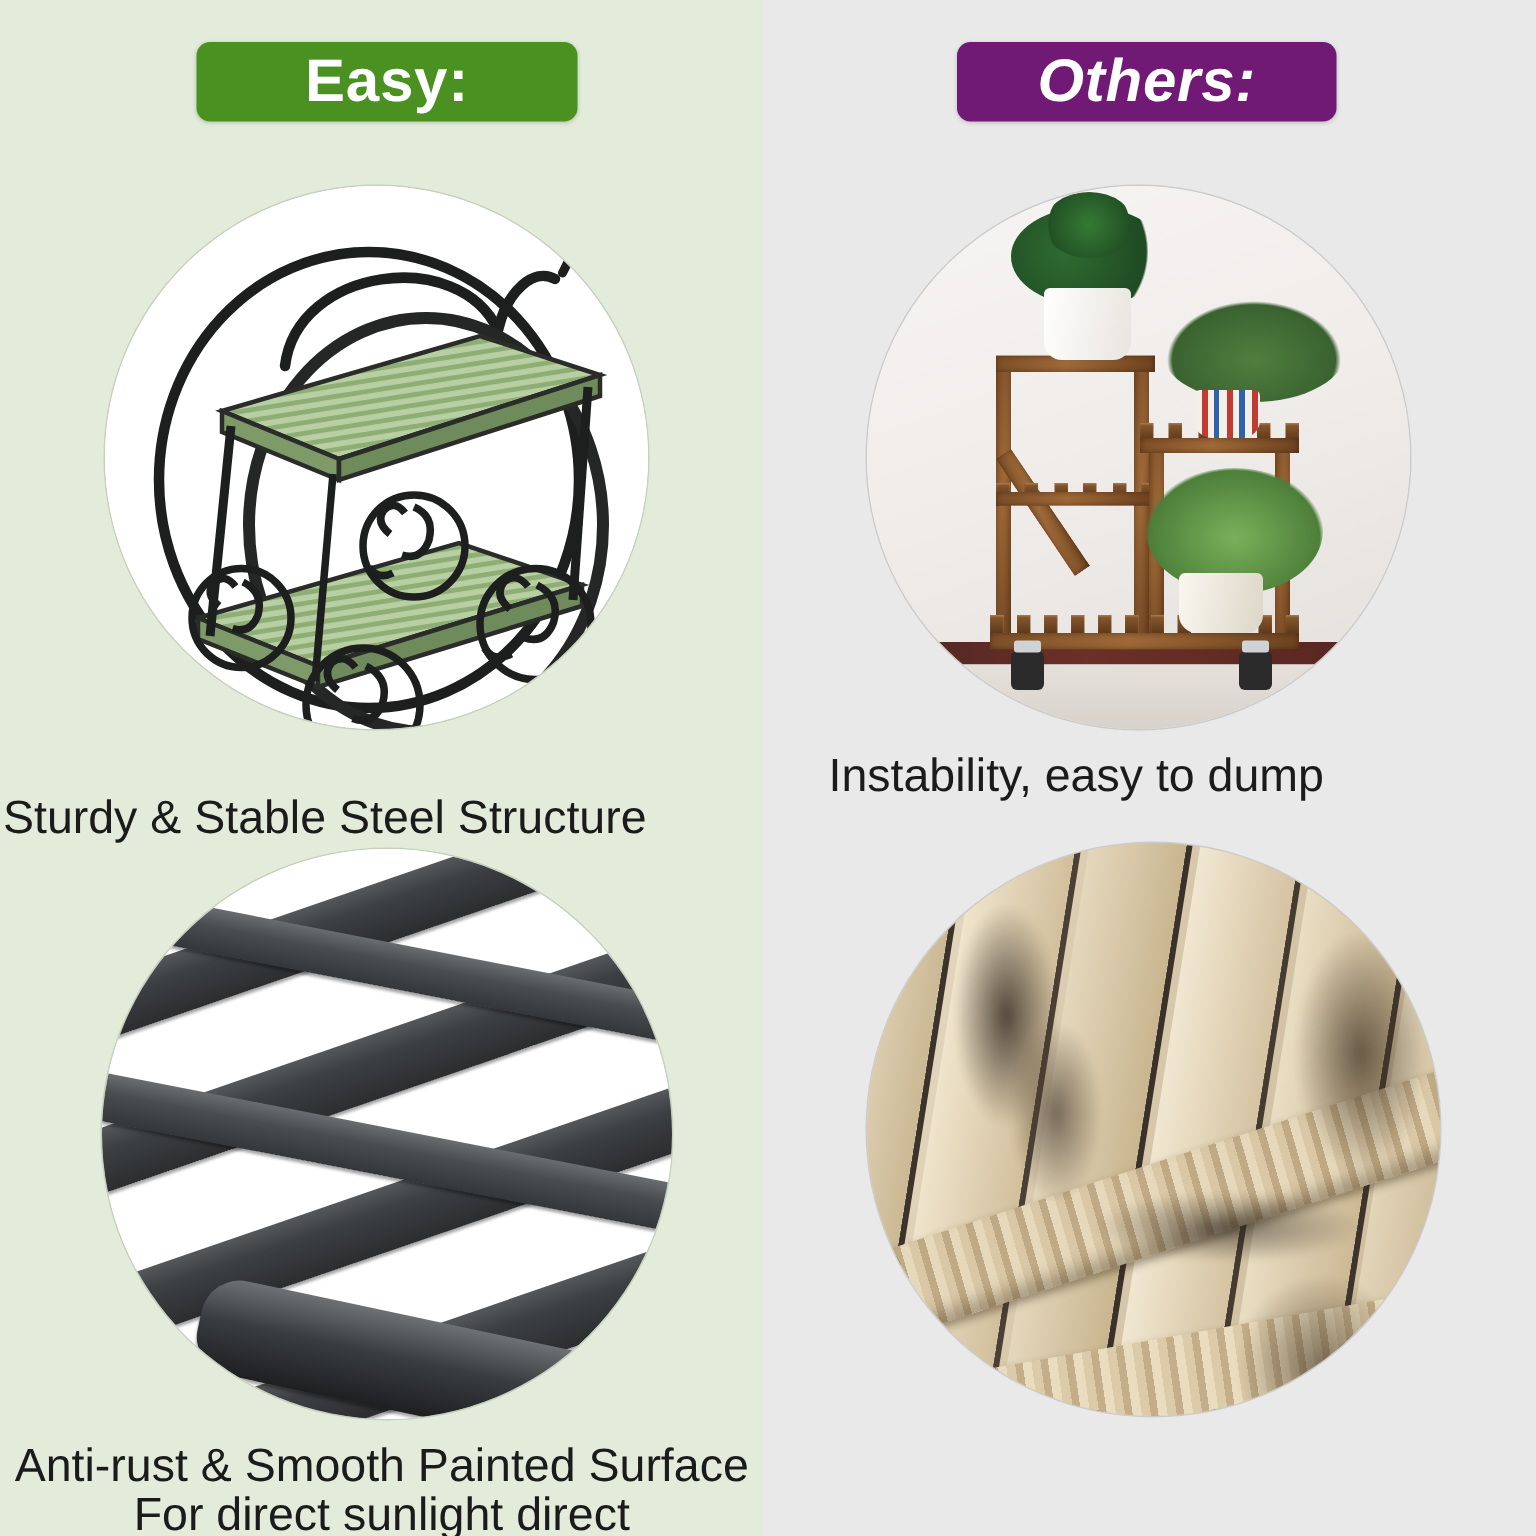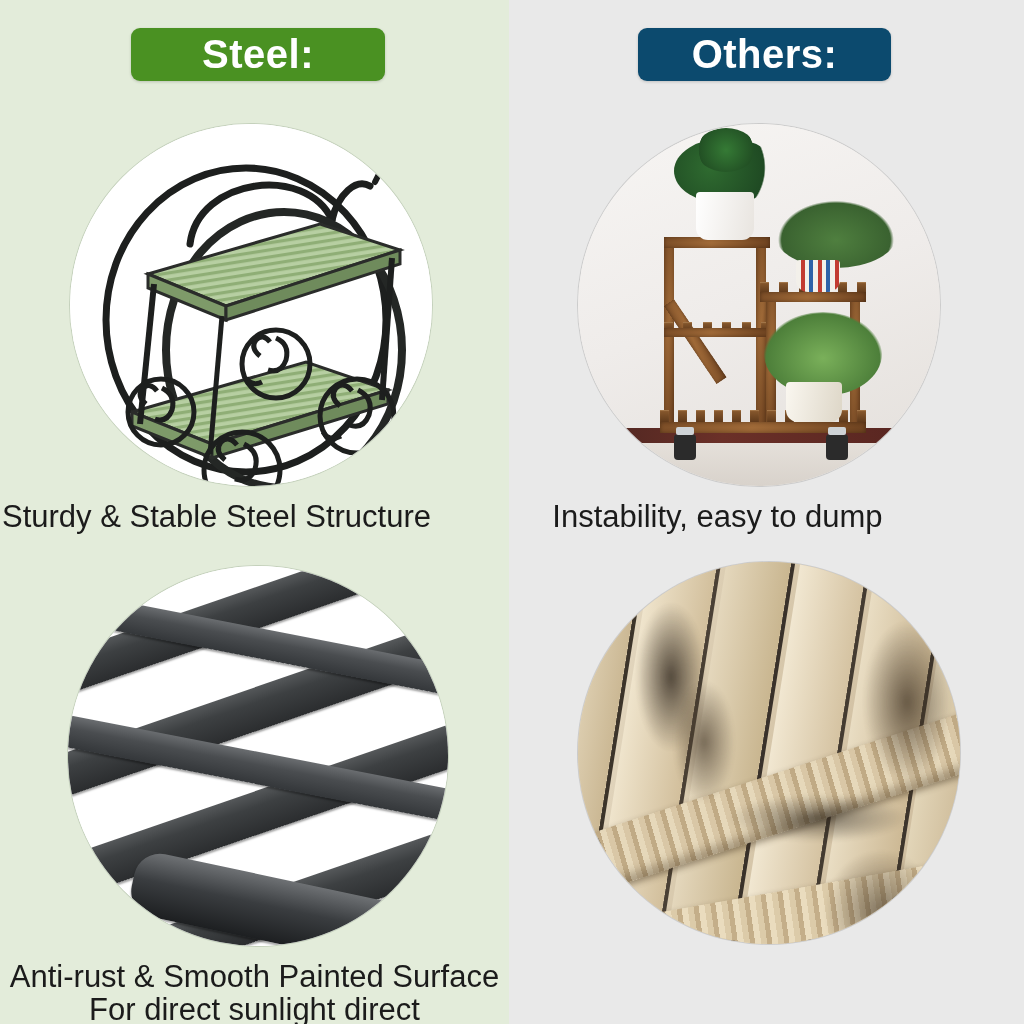--- a/index.html
+++ b/index.html
@@ -18,32 +18,32 @@
   
   .badge{
     position:absolute;
     display:flex;align-items:center;justify-content:center;
     border-radius:9px;
     color:#fff;
     font-size:40px;font-weight:bold;letter-spacing:.5px;
     box-shadow:0 1px 3px rgba(0,0,0,.18);
   }
   .badge-ours{left:131px;top:28px;width:254px;height:53px;background:#4a9122;}
-  .badge-others{left:638px;top:28px;width:253px;height:53px;background:#0c4a6e;}
+  .badge-others{left:638px;top:28px;width:253px;height:53px;background:#701a75;font-style:italic;}
 
   
   .caption{
     position:absolute;
     text-align:center;
     color:#1b1b1b;
     font-size:31px;
     line-height:1.07;
     font-weight:400;
   }
-  .cap-tl{left:0;top:500px;width:433px;}
+  .cap-tl{left:0;top:528px;width:433px;}
   .cap-tr{left:509px;top:500px;width:417px;}
   .cap-bl{left:0;top:943px;width:509px;margin-top:17px;}
   .cap-br{left:509px;top:952px;width:515px;}
 
   
   .circle{
     position:absolute;border-radius:50%;overflow:hidden;
     box-shadow:0 0 0 1px rgba(120,140,110,.28);
   }
   .c-tl{left:70px;top:124px;width:362px;height:362px;background:#fff;}
@@ -86,21 +86,21 @@
 </style>
 </head>
 <body>
 
 <div class="board">
 
   <div class="bg-left"></div>
   <div class="bg-right"></div>
 
   <div class="badge badge-ours">
-    <span>Steel:</span>
+    <span>Easy:</span>
   </div>
   <div class="badge badge-others">
     <span>Others:</span>
   </div>
 
   <div class="circle c-tl">
     <svg class="inner" viewBox="0 0 362 362">
       <defs>
         <linearGradient id="shelfG" x1="0" y1="0" x2="0" y2="1">
           <stop offset="0" stop-color="#cfe0bd"></stop>

